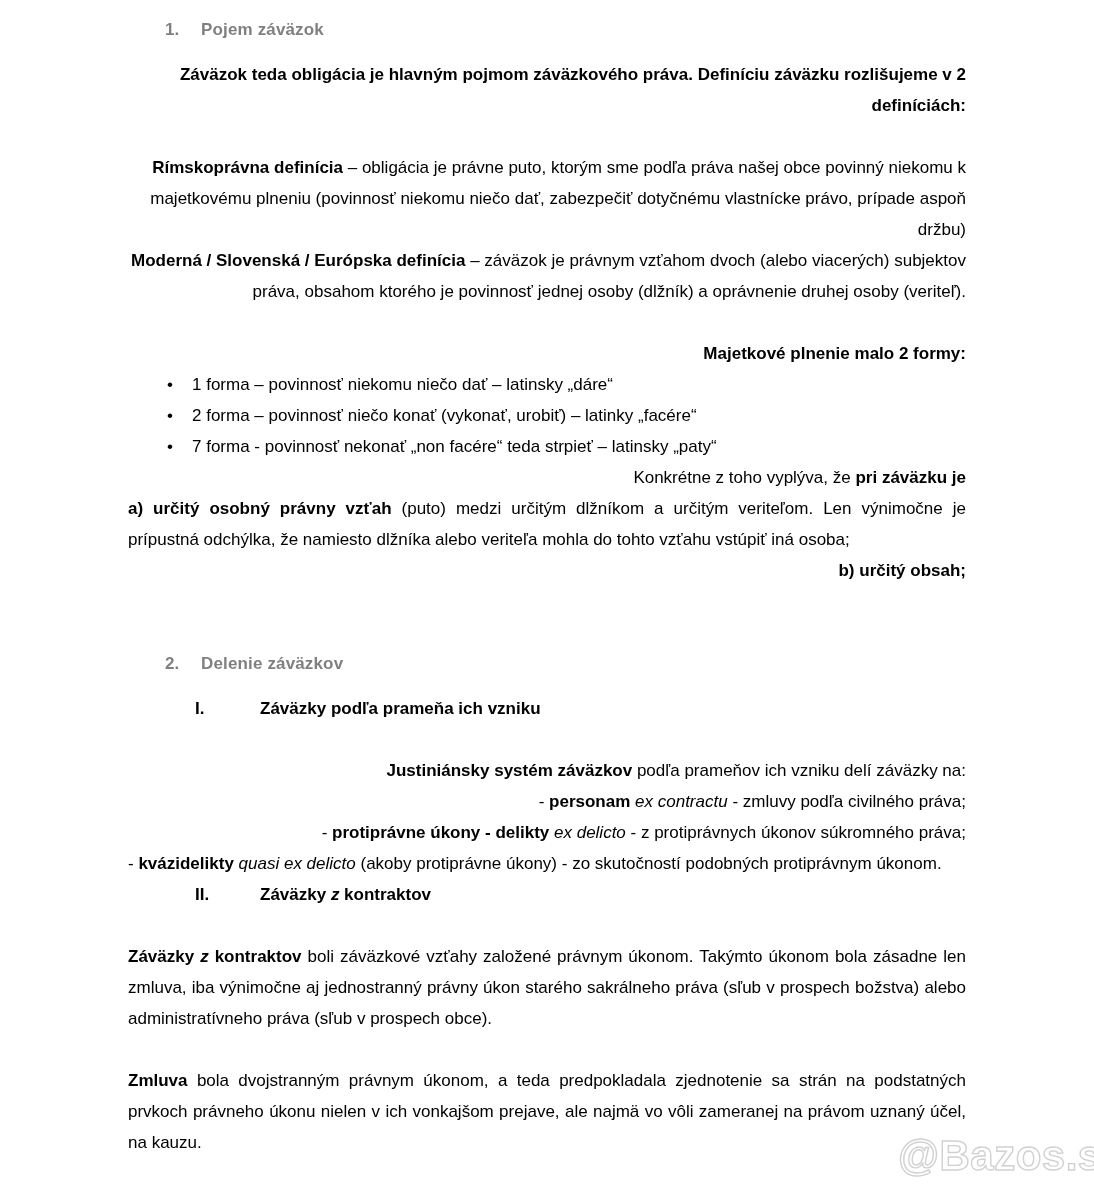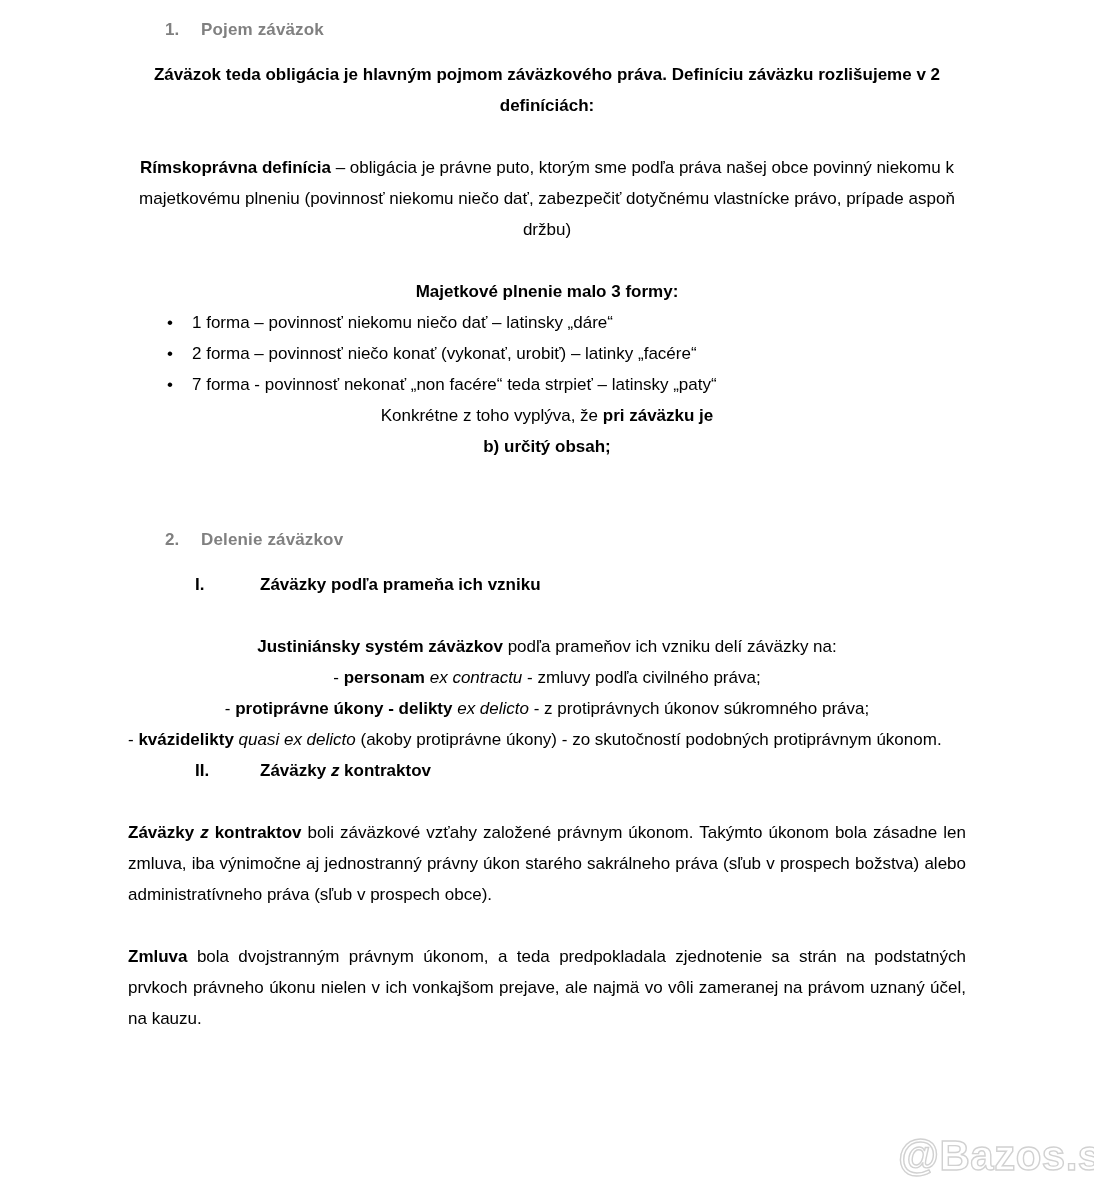--- a/index.html
+++ b/index.html
@@ -66,21 +66,21 @@
     margin-left: 67px;
     flex: 0 0 auto;
   }
   .roman-heading .txt { flex: 1 1 auto; }
 
   
   p.para {
     margin: 0;
     font-size: 17px;
     line-height: 31px;
-    text-align: center;
+    text-align: right;
   }
   p.para.justify {
     text-align: justify;
     text-justify: inter-word;
   }
 
   .b { font-weight: 700; }
   .i { font-style: italic; }
   .bi { font-weight: 700; font-style: italic; }
 
@@ -149,25 +149,28 @@
 
     <p class="para">
       <span class="b">Záväzok teda obligácia je hlavným pojmom záväzkového práva. Definíciu záväzku rozlišujeme v 2 definíciách:</span>
     </p>
 
     <div class="sp-md"></div>
 
     <p class="para">
       <span class="b">Rímskoprávna definícia</span><span> – obligácia je právne puto, ktorým sme podľa práva našej obce povinný niekomu k majetkovému plneniu (povinnosť niekomu niečo dať, zabezpečiť dotyčnému vlastnícke právo, prípade aspoň držbu)</span>
     </p>
-
-    <div class="sp-md"></div>
-
-    <p class="para">
-      <span class="b">Majetkové plnenie malo 3 formy:</span>
+    <p class="para">
+      <span class="b">Moderná / Slovenská / Európska definícia</span><span> – záväzok je právnym vzťahom dvoch (alebo viacerých) subjektov práva, obsahom ktorého je povinnosť jednej osoby (dlžník) a oprávnenie druhej osoby (veriteľ).</span>
+    </p>
+
+    <div class="sp-md"></div>
+
+    <p class="para">
+      <span class="b">Majetkové plnenie malo 2 formy:</span>
     </p>
 
     <ul class="bullets">
       <li>
         <span class="dot">•</span>
         <span>1 forma – povinnosť niekomu niečo dať – latinsky „dáre“</span>
       </li>
       <li>
         <span class="dot">•</span>
         <span>2 forma – povinnosť niečo konať (vykonať, urobiť) – latinky „facére“</span>
@@ -175,20 +178,23 @@
       <li>
         <span class="dot">•</span>
         <span>7 forma  - povinnosť nekonať „non facére“ teda strpieť – latinsky „paty“</span>
       </li>
     </ul>
 
     <p class="para">
       <span>Konkrétne z toho vyplýva, že </span><span class="b">pri záväzku je</span>
     </p>
 
+    <p class="para justify">
+      <span class="b">a) určitý osobný právny vzťah</span><span> (puto) medzi určitým dlžníkom a určitým veriteľom. Len výnimočne je prípustná odchýlka, že namiesto dlžníka alebo veriteľa mohla do tohto vzťahu vstúpiť iná osoba;</span>
+    </p>
 
     <p class="para">
       <span class="b">b) určitý obsah;</span>
     </p>
 
 
     <div class="sp-xl"></div>
 
     <div class="section-heading">
       <span class="num">2.</span>

